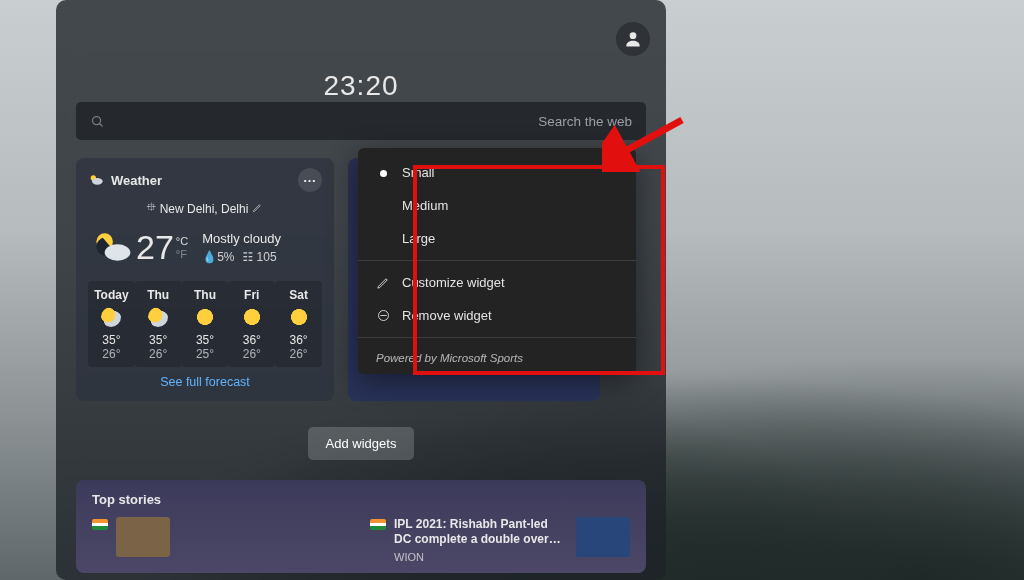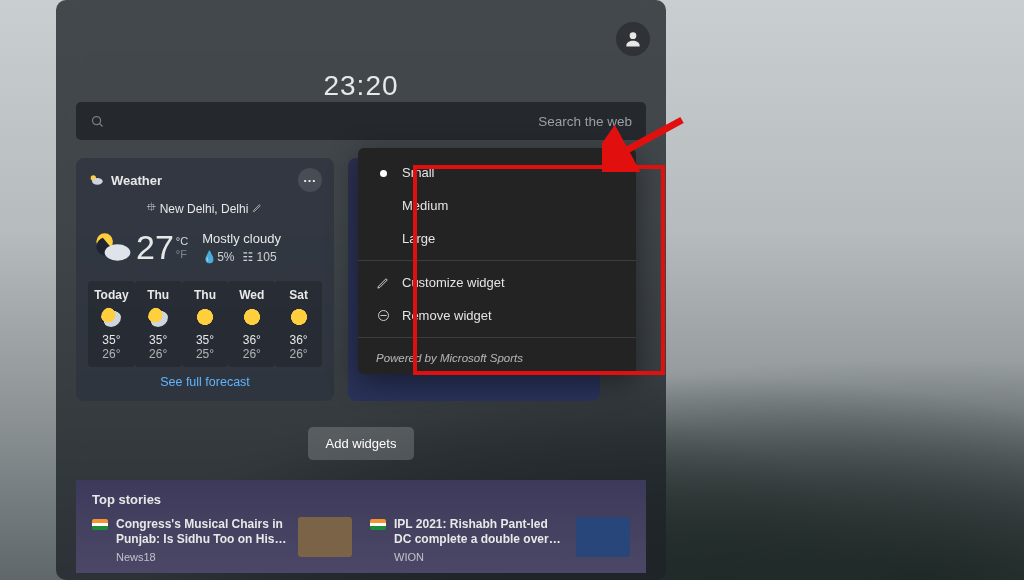--- a/index.html
+++ b/index.html
@@ -82,21 +82,21 @@
   .tl-rr { background:linear-gradient(135deg,#d63f7b,#2b5fab); }
   .tl-mi { background:linear-gradient(135deg,#1c3f8a,#d9a92c); }
   .sports-body { padding:10px 0 4px; }
   .sports-card .link { text-align:left; padding-left:2px; }
 
   .addw {
     display:block; margin:26px auto 0; background:rgba(255,255,255,.18);
     border:none; color:#fff; font-size:13px; padding:9px 18px; border-radius:5px; cursor:pointer;
   }
 
-  .stories { margin:20px 20px 0; background:linear-gradient(180deg,#3c3a5b,#4c4766); border-radius:0; padding:12px 16px 10px; }
+  .stories { margin:20px 20px 0; background:linear-gradient(180deg,#3c3a5b,#4c4766); border-radius:8px; padding:12px 16px 10px; }
   .stories h4 { font-size:13px; font-weight:600; margin-bottom:10px; }
   .srow { display:flex; gap:18px; }
   .story { display:flex; gap:8px; flex:1; font-size:12px; }
   .sflag { width:16px; height:11px; background:linear-gradient(#fff 33%,#fff 33%,#fff 66%); border-radius:2px; flex:none; margin-top:2px; }
   .sflag.in { background:linear-gradient(#f59331 33%,#fff 33% 66%,#1f8a3b 66%); }
   .stext { flex:1; }
   .stitle { font-weight:600; line-height:1.25; }
   .ssrc { opacity:.75; font-size:11px; margin-top:4px; }
   .thumb { width:54px; height:40px; border-radius:3px; flex:none; background:#7b6347; }
   .thumb.b { background:#28467a; }
@@ -209,21 +209,21 @@
             <div class="hi">35°</div>
             <div class="lo">26°</div>
           </div>
           <div class="day">
             <div class="dn">Thu</div>
             <div class="di sun"></div>
             <div class="hi">35°</div>
             <div class="lo">25°</div>
           </div>
           <div class="day">
-            <div class="dn">Wed</div>
+            <div class="dn">Fri</div>
             <div class="di sun"></div>
             <div class="hi">36°</div>
             <div class="lo">26°</div>
           </div>
           <div class="day">
             <div class="dn">Sat</div>
             <div class="di sun"></div>
             <div class="hi">36°</div>
             <div class="lo">26°</div>
           </div>
@@ -255,24 +255,20 @@
     </div>
   </div>
 
   <button class="addw">Add widgets</button>
 
   <div class="stories">
     <h4>Top stories</h4>
     <div class="srow">
       <div class="story">
         <span class="sflag in"></span>
-        <div class="stext">
-          <div class="stitle">Congress's Musical Chairs in Punjab: Is Sidhu Too on His…</div>
-          <div class="ssrc">News18</div>
-        </div>
         <div class="thumb"></div>
       </div>
       <div class="story">
         <span class="sflag in"></span>
         <div class="stext">
           <div class="stitle">IPL 2021: Rishabh Pant-led DC complete a double over…</div>
           <div class="ssrc">WION</div>
         </div>
         <div class="thumb b"></div>
       </div>

